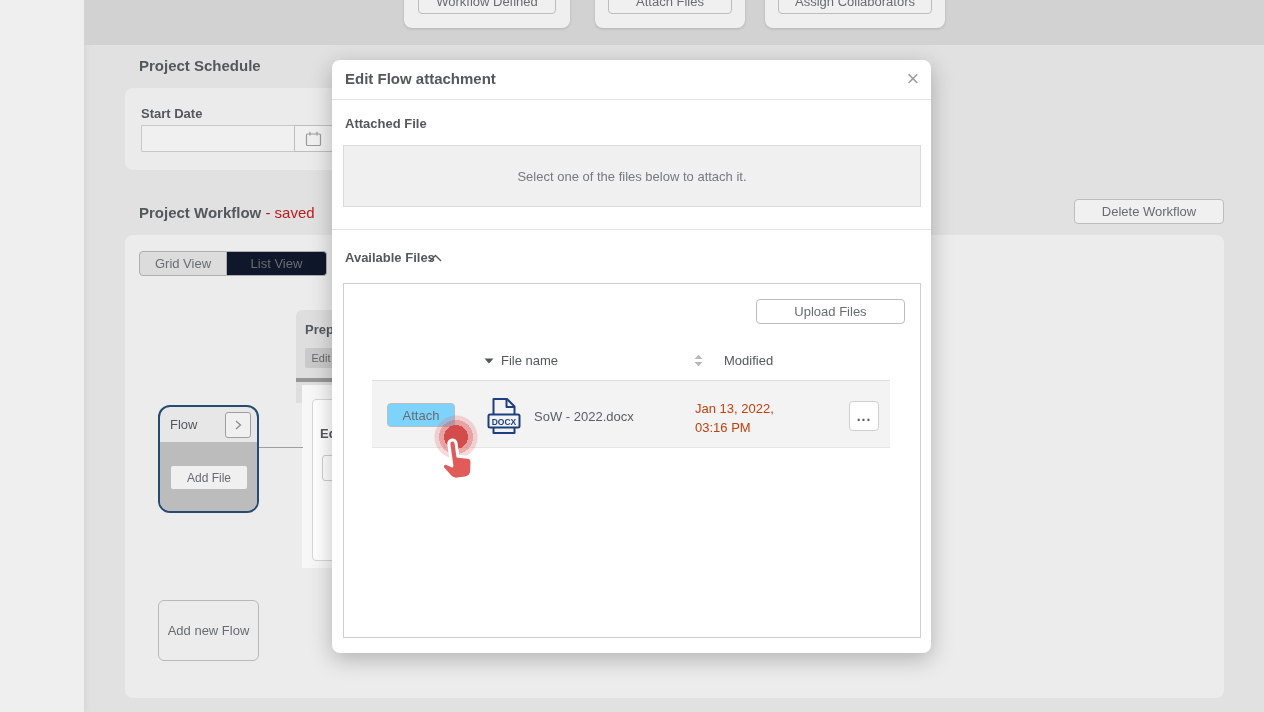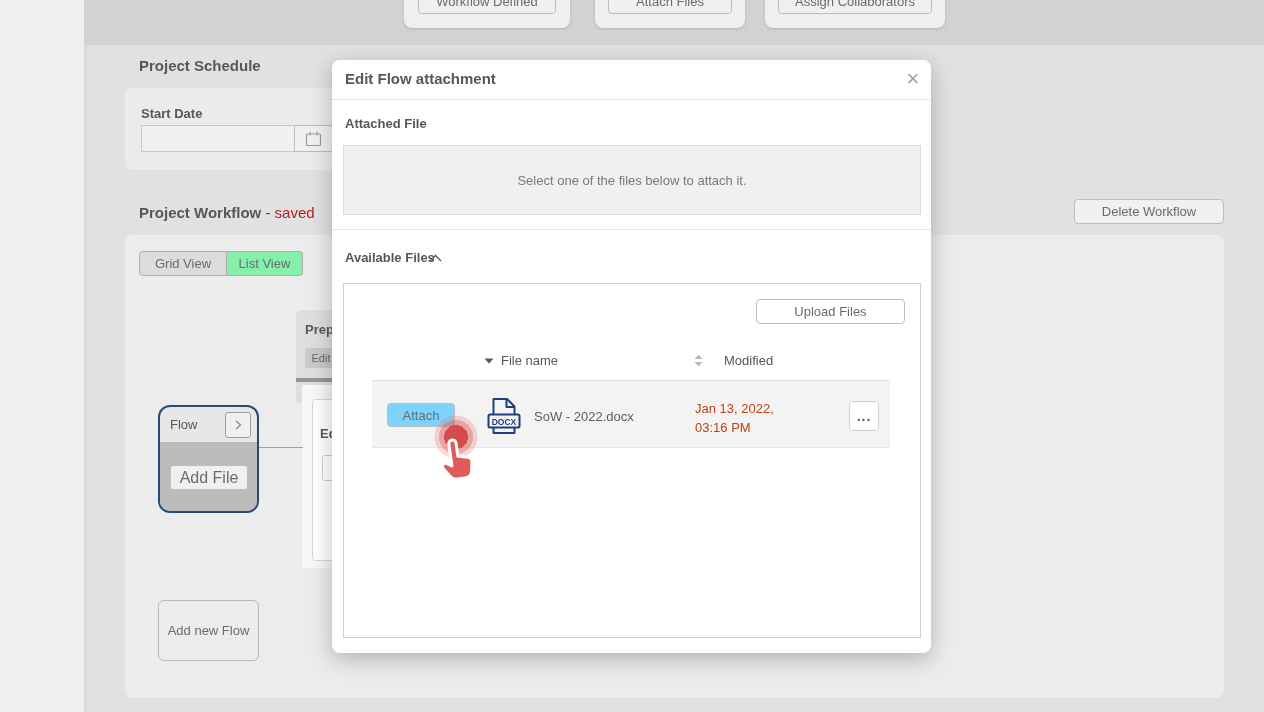--- a/index.html
+++ b/index.html
@@ -31,47 +31,47 @@
   #start-date-label{left:141px;top:106px;font-size:13px;font-weight:bold}
   #start-date-input{left:141px;top:125px;width:154px;height:27px;background:#f0f0f0;border:1px solid #c8c8c8;border-right:none;border-radius:2px 0 0 2px;padding:0 6px;font-size:13px;color:#55595d;outline:none}
   #calendar-btn{left:294px;top:125px;width:39px;height:27px;border-radius:0 2px 2px 0}
 
   #workflow-title-row{left:139px;top:204px;font-size:15px}
   #workflow-title-row .status{color:#b91c1c;font-weight:normal}
   #delete-workflow-btn{left:1074px;top:199px;width:150px;height:25px}
   #workflow-card{left:125px;top:235px;width:1099px;height:463px;background:#ececec;border-radius:8px}
 
   #grid-view-tab{left:139px;top:251px;width:88px;height:25px;background:#dcdcdc;border:1px solid #aeaeae;border-radius:4px 0 0 4px}
-  #list-view-tab{left:227px;top:251px;width:76px;height:25px;background:#86efac;border:1px solid #aeaeae;border-left:none;border-radius:0 4px 4px 0}
+  #list-view-tab{left:227px;top:251px;width:100px;height:25px;background:#0f172a;border:1px solid #aeaeae;border-left:none;border-radius:0 4px 4px 0}
 
   #prep-col-header{left:296px;top:310px;width:236px;height:93px;background:#dedede;border-radius:6px 6px 0 0}
   #prep-col-title{left:305px;top:322px;font-size:13px;font-weight:bold}
   #prep-edit-chip{left:305px;top:348px;width:32px;height:20px;background:#c9c9c9;border:none;border-radius:2px;font-size:11px;color:#64686c}
   #prep-dark-bar{left:296px;top:378px;width:236px;height:4px;background:#969696}
   #prep-white-panel{left:302px;top:385px;width:230px;height:183px;background:#f7f7f7}
   #prep-inner-card{left:312px;top:399px;width:220px;height:162px;background:#ffffff;border:1px solid #d6d6d6;border-radius:4px}
   #prep-inner-label{left:320px;top:426px;font-size:13px;font-weight:bold}
   #prep-inner-box{left:322px;top:455px;width:44px;height:26px;background:#fff;border:1px solid #cfcfcf;border-radius:3px}
 
   #flow-connector{left:259px;top:447px;width:44px;height:1px;background:#9f9f9f}
   #flow-box{left:158px;top:405px;width:101px;height:108px;border:2px solid #274a73;border-radius:12px;background:#e7e7e7;overflow:hidden}
   #flow-box-top{display:flex;align-items:center;justify-content:space-between;height:35px;padding:0 6px 0 10px}
   #flow-title{font-size:13px;color:#54585d}
   #flow-expand-btn{width:24px;height:24px;background:#f0f0f0;border:1px solid #9e9e9e;border-radius:3px;display:flex;align-items:center;justify-content:center;cursor:pointer}
   #flow-box-bottom{height:69px;background:#bcbcbc;position:relative}
-  #add-file-btn{position:absolute;left:11px;top:24px;width:76px;height:23px;background:#f0f0f0;border:none;border-radius:2px;font-size:16px}
+  #add-file-btn{position:absolute;left:11px;top:24px;width:76px;height:23px;background:#f0f0f0;border:none;border-radius:2px;font-size:12px}
   #add-new-flow-btn{left:158px;top:600px;width:101px;height:61px;background:transparent;border:1px solid #b9b9b9;border-radius:6px}
 
   
   #modal{left:332px;top:60px;width:599px;height:593px;background:#fff;border-radius:8px;box-shadow:0 6px 22px rgba(0,0,0,.25);z-index:10}
   #modal-header{left:332px;top:60px;width:599px;height:40px;border-bottom:1px solid #e4e4e4;z-index:11}
   #modal-title{left:345px;top:70px;font-size:15px;font-weight:bold;z-index:11}
   #modal-close{left:898px;top:64px;width:30px;height:30px;font-size:22px;color:#9c9fa3;display:flex;align-items:center;justify-content:center;cursor:pointer;z-index:11;background:none;border:none;font-family:"Liberation Sans",sans-serif}
   #attached-file-label{left:345px;top:116px;font-size:13px;font-weight:bold;z-index:11}
-  #attached-file-panel{left:343px;top:145px;width:578px;height:70px;background:#f0f0f0;border:1px solid #dadada;display:flex;align-items:center;justify-content:center;z-index:11}
+  #attached-file-panel{left:343px;top:145px;width:578px;height:62px;background:#f0f0f0;border:1px solid #dadada;display:flex;align-items:center;justify-content:center;z-index:11}
   #attached-file-placeholder{font-size:13px;color:#76797d}
   #modal-divider{left:332px;top:229px;width:599px;height:1px;background:#e4e4e4;z-index:11}
   #available-files-label{left:345px;top:250px;font-size:13px;font-weight:bold;z-index:11}
   #available-files-collapse{left:425px;top:250px;width:20px;height:16px;background:none;border:none;cursor:pointer;z-index:11;display:flex;align-items:center;justify-content:center}
   #files-panel{left:343px;top:283px;width:578px;height:355px;background:#fff;border:1px solid #cfcfcf;z-index:11}
   #upload-files-btn{left:756px;top:299px;width:149px;height:25px;z-index:12;background:#fff}
   #col-file-name{left:484px;top:353px;display:flex;align-items:center;gap:7px;font-size:13px;color:#54585d;z-index:12;cursor:pointer}
   #col-modified{left:694px;top:353px;display:flex;align-items:center;gap:21px;font-size:13px;color:#54585d;z-index:12;cursor:pointer}
   #table-header-line{left:372px;top:380px;width:518px;height:1px;background:#dedede;z-index:12}
   #file-row{left:372px;top:381px;width:518px;height:67px;background:#f3f3f4;border-bottom:1px solid #e5e5e5;z-index:12}

